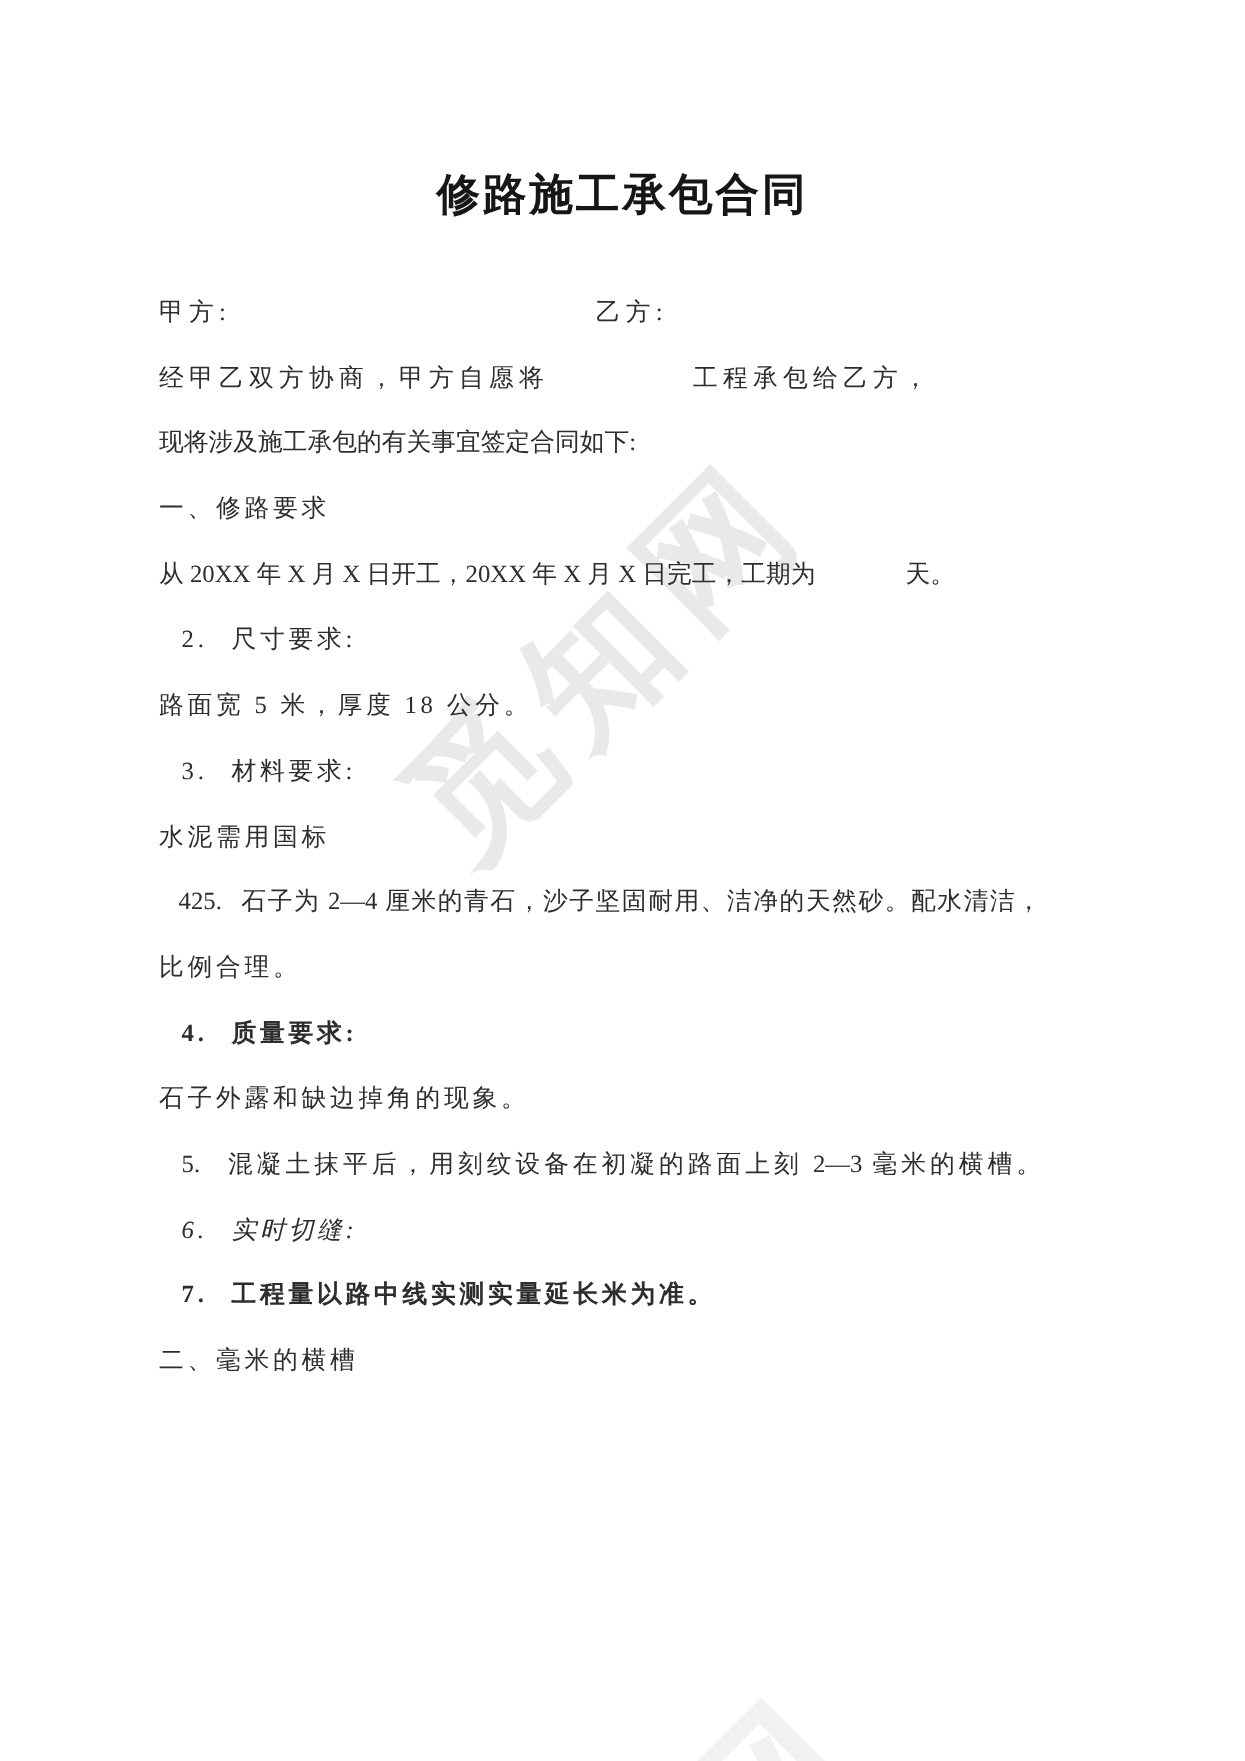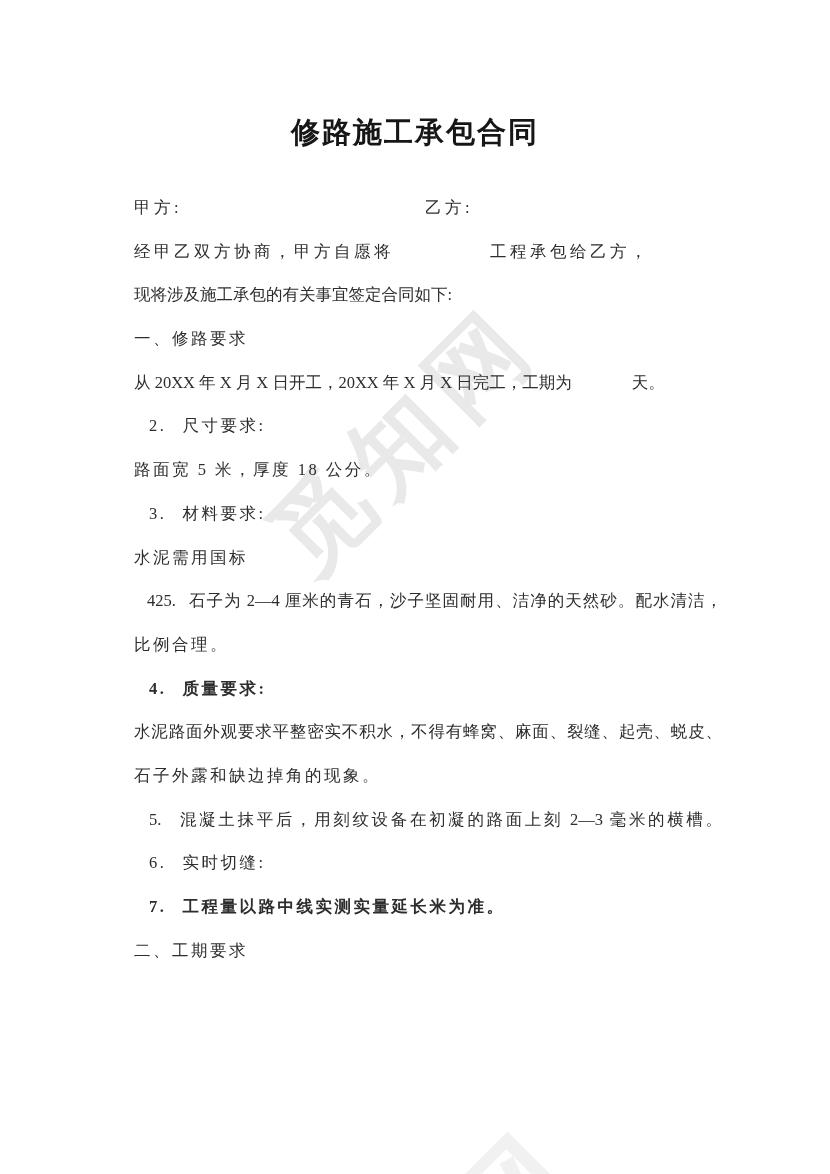--- a/index.html
+++ b/index.html
@@ -46,26 +46,26 @@
     position:absolute;
     z-index:1;
     left:0;right:0;top:110px;
     margin:0;
     text-align:center;
     font-size:29px;
     font-weight:bold;
     letter-spacing:2px;
     line-height:44px;
     color:var(--title);
-    font-family:Liberation Serif, serif;
+    font-family:Liberation Mono, monospace;
   }
   .body-col{
     position:absolute;
     z-index:1;
-    left:134px;top:186px;
+    left:106px;top:186px;
     width:588px;
   }
   .line{
     position:relative;
     height:var(--pitch);
     line-height:var(--pitch);
     font-size:16.5px;
     letter-spacing:2.5px;
     white-space:nowrap;
   }
@@ -94,20 +94,19 @@
       <div class="line tight"><span>现将涉及施工承包的有关事宜签定合同如下:</span></div>
       <div class="line"><span>一、修路要求</span></div>
       <div class="line tight"><span>从 20XX 年 X 月 X 日开工，20XX 年 X 月 X 日完工，工期为</span><span class="gap" style="width: 60px;"></span><span>天。</span></div>
       <div class="line" style="padding-left: 15px;"><span>2.</span><span class="gap" style="width: 16px;"></span><span>尺寸要求:</span></div>
       <div class="line"><span>路面宽 5 米，厚度 18 公分。</span></div>
       <div class="line" style="padding-left: 15px;"><span>3.</span><span class="gap" style="width: 16px;"></span><span>材料要求:</span></div>
       <div class="line"><span>水泥需用国标</span></div>
       <div class="line fit" style="padding-left: 13px;"><span>425.</span><span class="gap" style="width: 12px;"></span><span>石子为 2—4 厘米的青石，沙子坚固耐用、洁净的天然砂。配水清洁，</span></div>
       <div class="line"><span>比例合理。</span></div>
       <div class="line" style="padding-left: 15px; font-weight: bold;"><span>4.</span><span class="gap" style="width: 16px;"></span><span>质量要求:</span></div>
-      <div class="line fit"><span>水泥路面外观要求平整密实不积水，不得有蜂窝、麻面、裂缝、起壳、蜕皮、</span></div>
       <div class="line"><span>石子外露和缺边掉角的现象。</span></div>
       <div class="line fit" style="padding-left: 15px;"><span>5.</span><span class="gap" style="width: 16px;"></span><span>混凝土抹平后，用刻纹设备在初凝的路面上刻 2—3 毫米的横槽。</span></div>
-      <div class="line" style="padding-left: 15px;"><span>6.</span><span class="gap" style="width: 16px;"></span><span>实时切缝:</span></div>
+      <div class="line" style="padding-left: 15px; font-style: italic;"><span>6.</span><span class="gap" style="width: 16px;"></span><span>实时切缝:</span></div>
       <div class="line" style="padding-left: 15px; font-weight: bold;"><span>7.</span><span class="gap" style="width: 16px;"></span><span>工程量以路中线实测实量延长米为准。</span></div>
-      <div class="line"><span>二、工期要求</span></div>
+      <div class="line"><span>二、毫米的横槽</span></div>
     </div>
 </div>
 
 </body></html>

